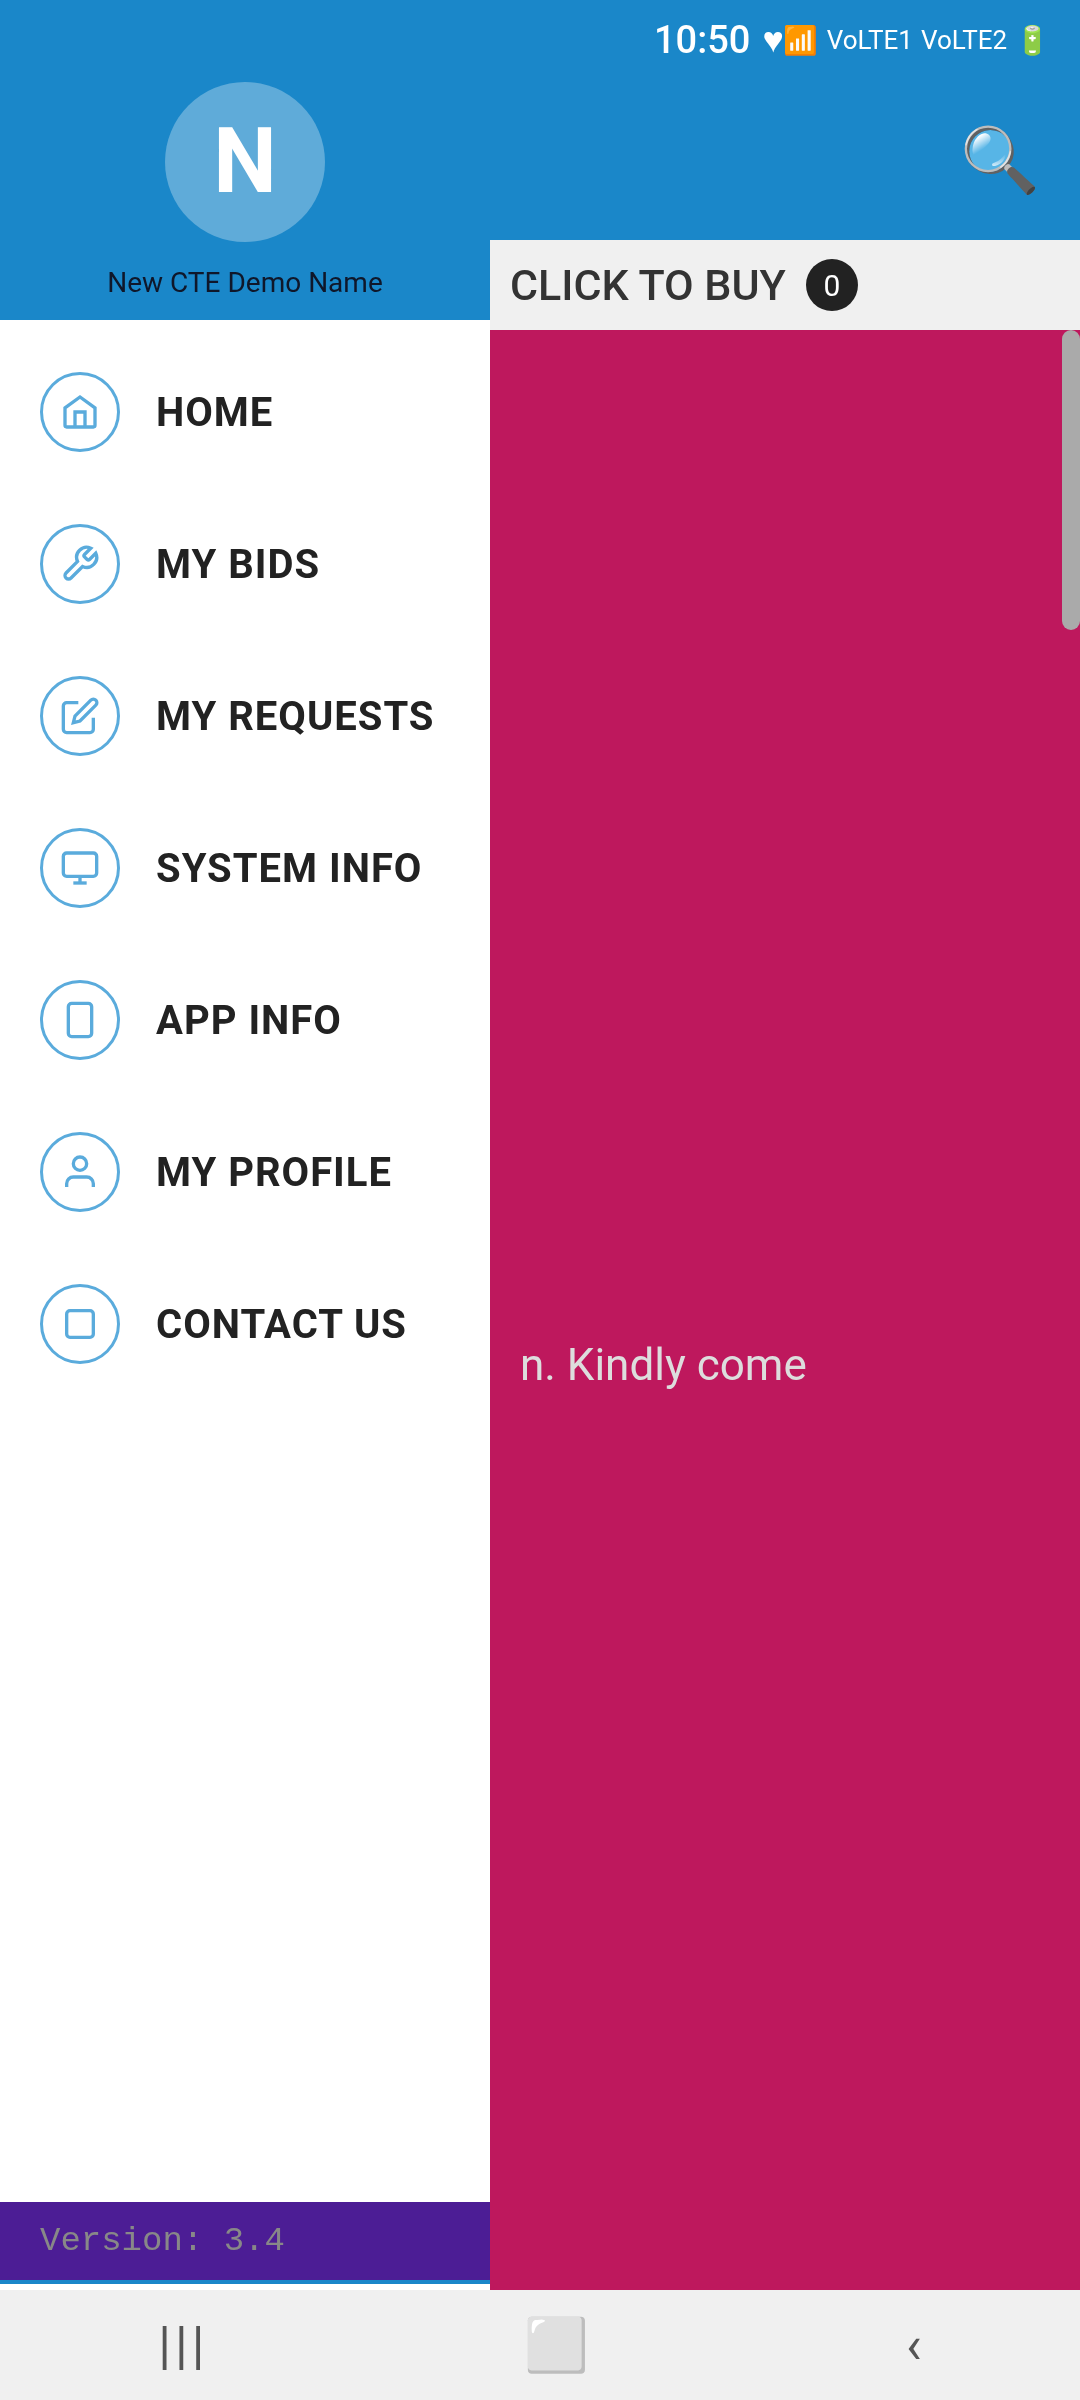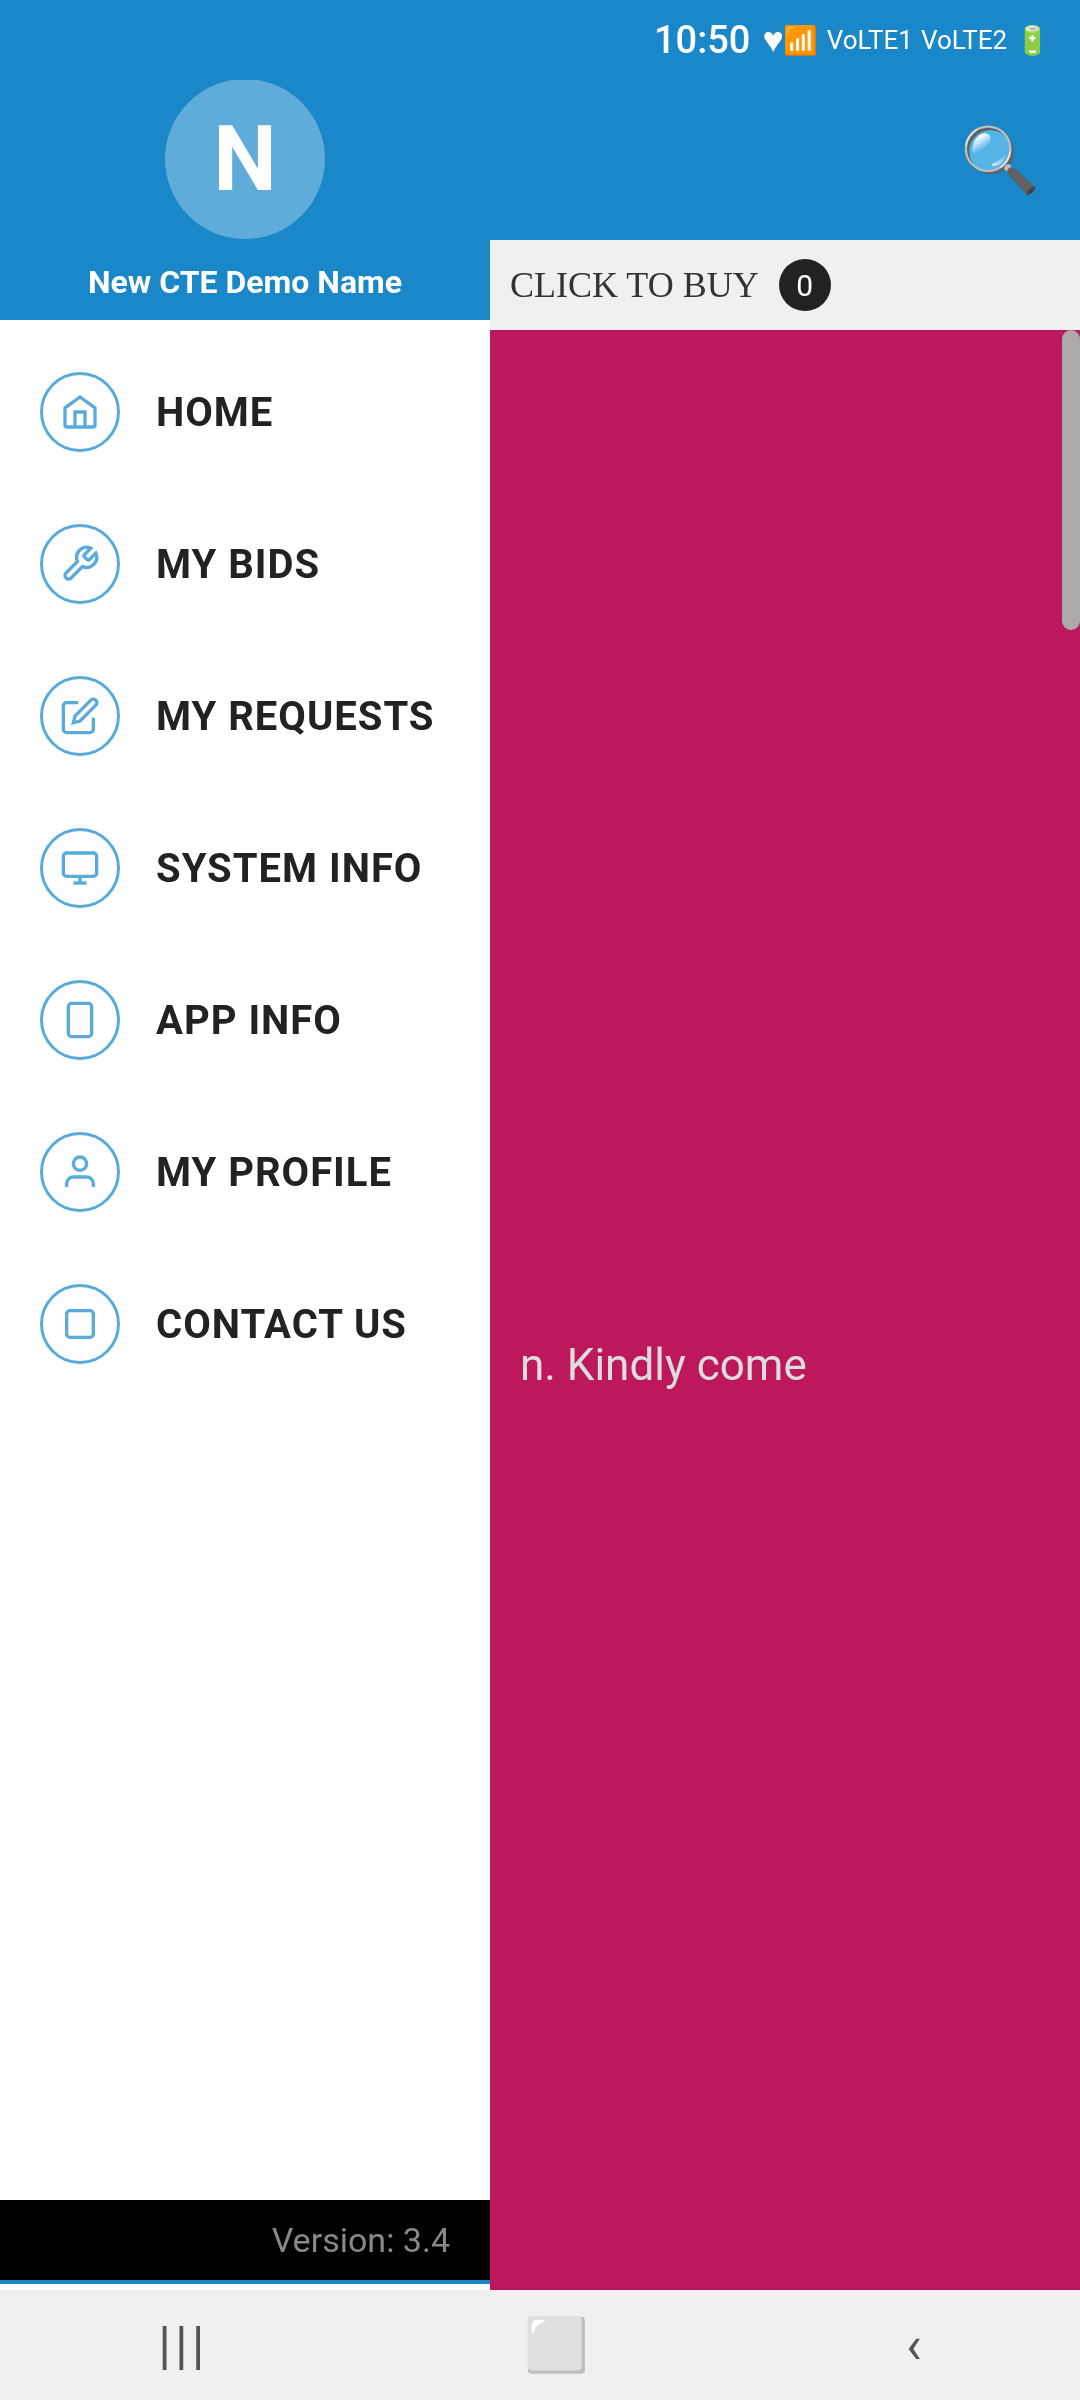--- a/index.html
+++ b/index.html
@@ -91,24 +91,23 @@
     .click-to-buy-bar {
       background: #f0f0f0;
       height: 90px;
       display: flex;
       align-items: center;
       padding: 0 30px;
       gap: 20px;
     }
 
     .click-to-buy-text {
-      font-size: 36px;
+      font-size: 43px;
       color: #333;
       font-weight: 500;
-      font-family: Liberation Serif, serif;
     }
 
     .badge {
       background: #222;
       color: white;
       border-radius: 50%;
       width: 52px;
       height: 52px;
       display: flex;
       align-items: center;
@@ -175,23 +174,23 @@
       justify-content: center;
     }
 
     .avatar-letter {
       color: white;
       font-size: 90px;
       font-weight: 700;
     }
 
     .drawer-username {
-      color: #ffffff;
-      font-size: 32px;
-      font-weight: 700;
+      color: #0f172a;
+      font-size: 28px;
+      font-weight: 400;
     }
 
     .drawer-menu {
       flex: 1;
       background: white;
       padding: 16px 0;
       overflow: hidden;
     }
 
     .menu-item {
@@ -216,23 +215,23 @@
     }
 
     .menu-label {
       font-size: 40px;
       font-weight: 700;
       color: #222;
       letter-spacing: 1px;
     }
 
     .drawer-bottom {
-      background: #000000;
+      background: #4c1d95;
       padding: 20px 40px;
-      text-align: right;
+      font-family: Liberation Mono, monospace;
     }
 
     .version-text {
       font-size: 34px;
       color: #888;
     }
 
     .logout-bar {
       background: white;
       border-top: 4px solid #1a87c9;

